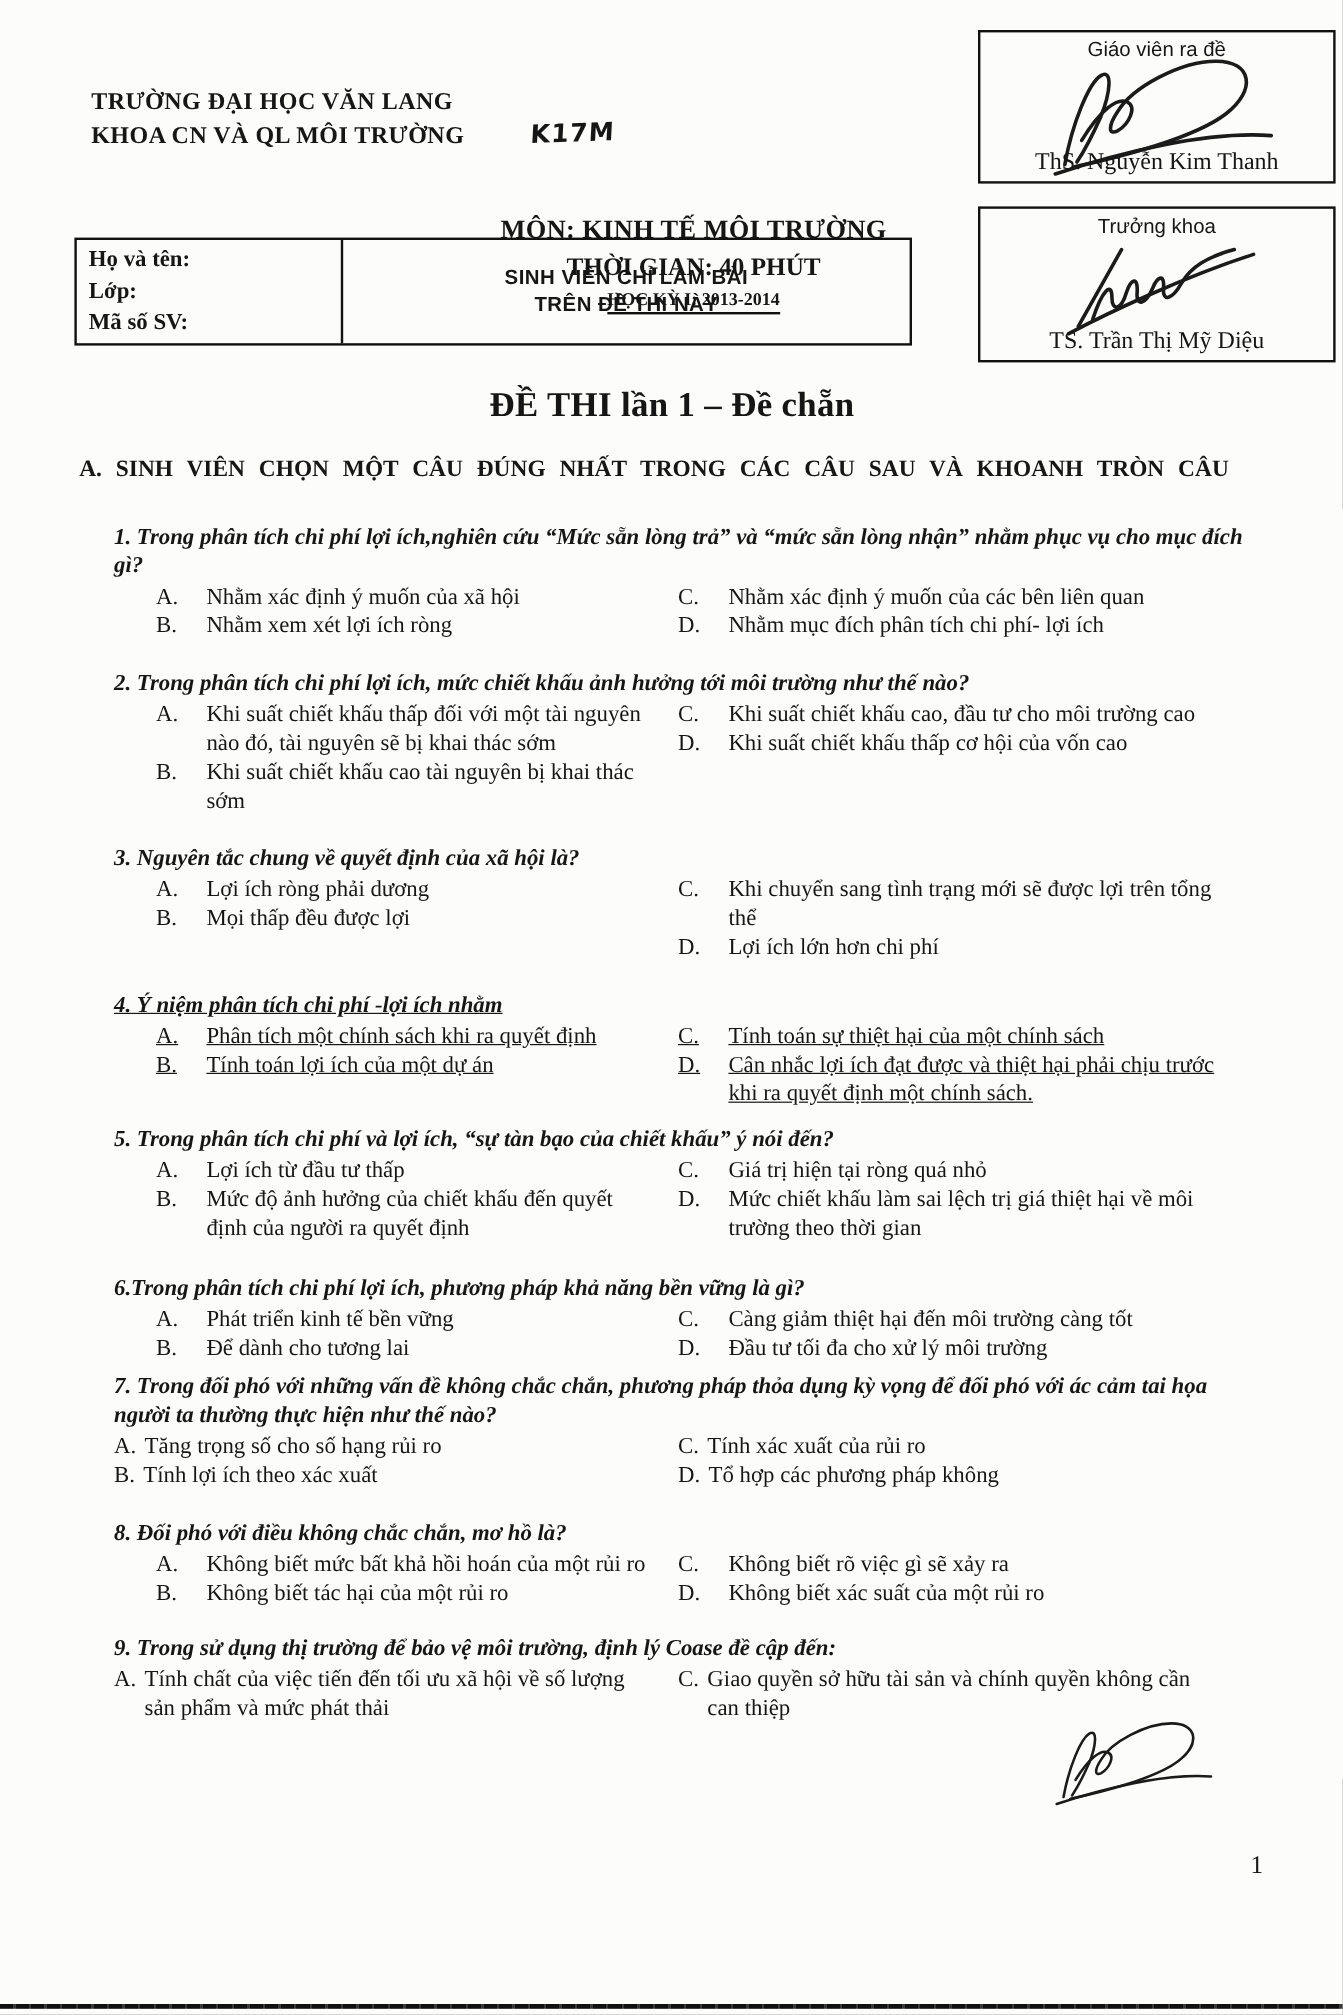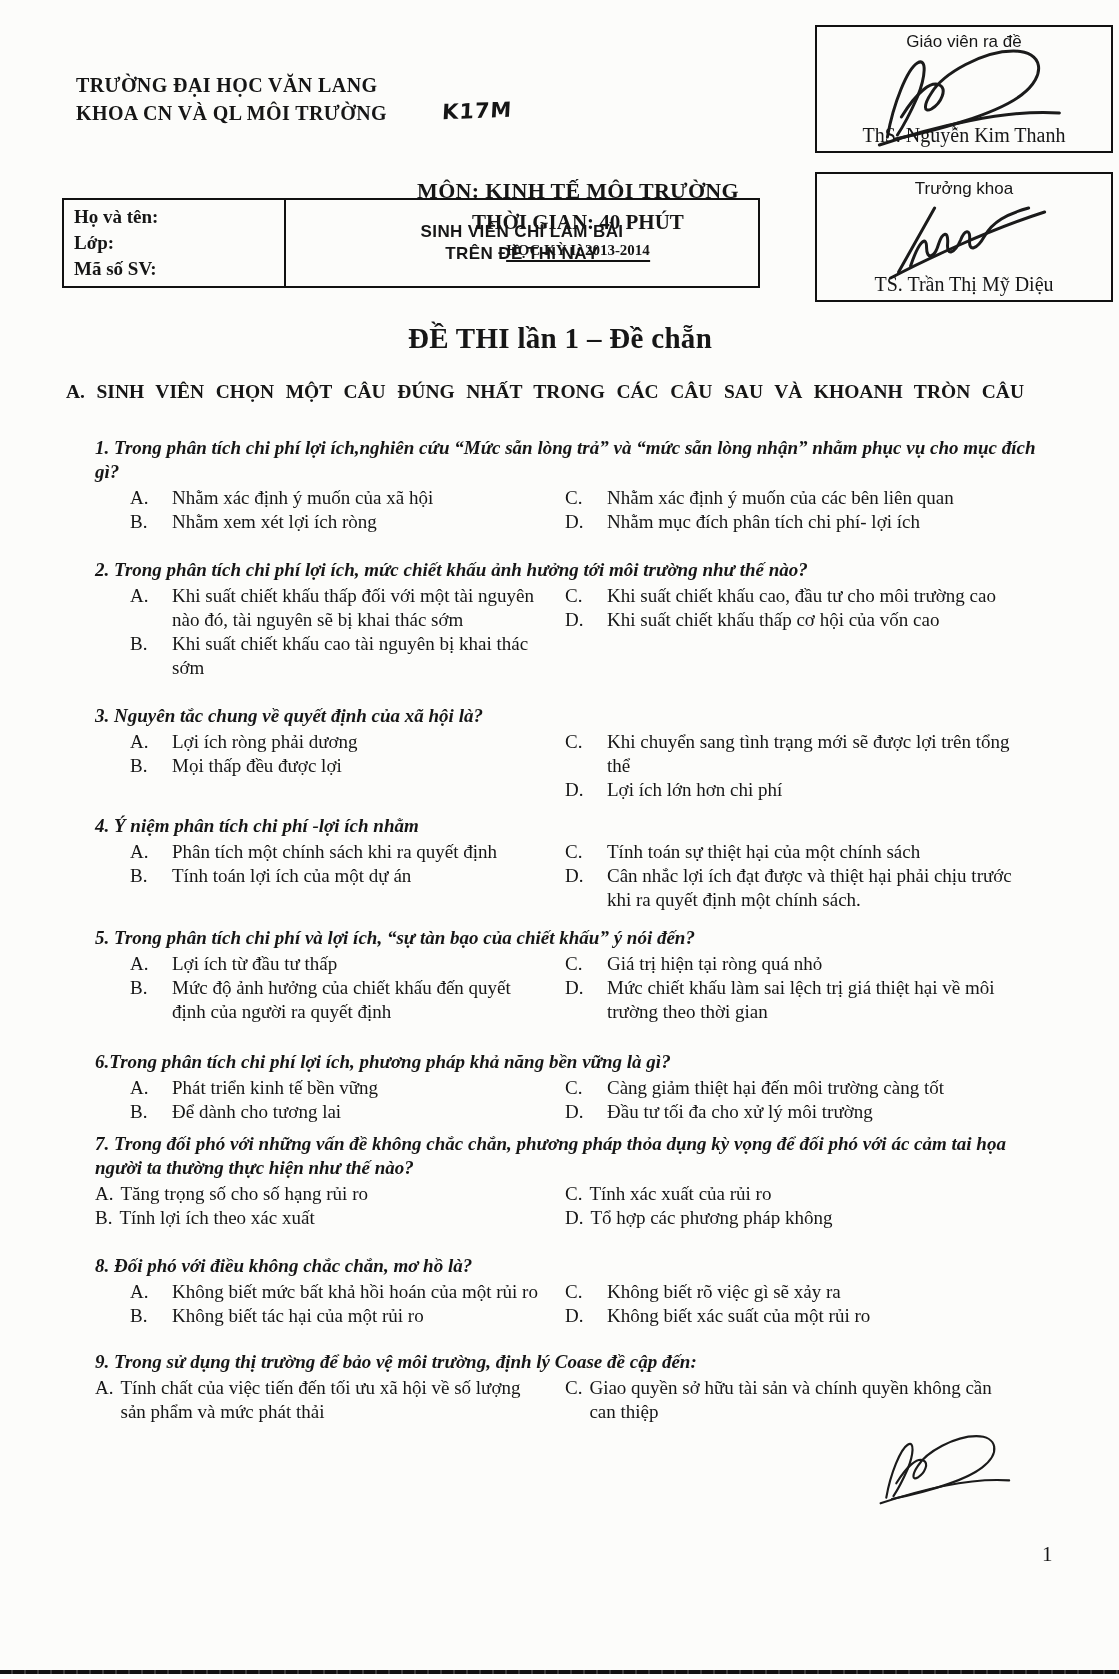--- a/index.html
+++ b/index.html
@@ -51,21 +51,21 @@
     position:absolute;left:65px;top:322px;width:990px;text-align:center;
     font-size:29px;font-weight:bold;letter-spacing:.3px;
   }
   .section{position:absolute;left:66px;top:378px;width:958px;}
   .sec-l1{font-size:19.5px;font-weight:bold;text-align:justify;text-align-last:justify;line-height:27px;}
   .sec-l2{font-size:19.5px;font-weight:bold;line-height:27px;}
   
   .questions{position:absolute;left:65px;top:436px;width:990px;}
   .question{margin-top:24px;}
   .q1{margin-top:0;}
-  .q2{margin-top:24px;}.q3{margin-top:24px;}.q4{margin-top:12px;}
+  .q2{margin-top:24px;}.q3{margin-top:24px;}.q4{text-decoration:underline;}
   .q5{margin-top:14px;}.q6{margin-top:26px;}.q7{margin-top:8px;}
   .q8{margin-top:24px;}.q9{margin-top:22px;}
   .q-text{
     margin-left:30px;font-style:italic;font-weight:600;font-size:19px;line-height:24px;
   }
   .q-options{display:flex;gap:25px;margin-top:2px;}
   .question .q-options{padding-left:65px;}
   .question.flush .q-options{padding-left:30px;}
   .q-col{display:flex;flex-direction:column;}
   .col1{width:410px;flex:none;}

